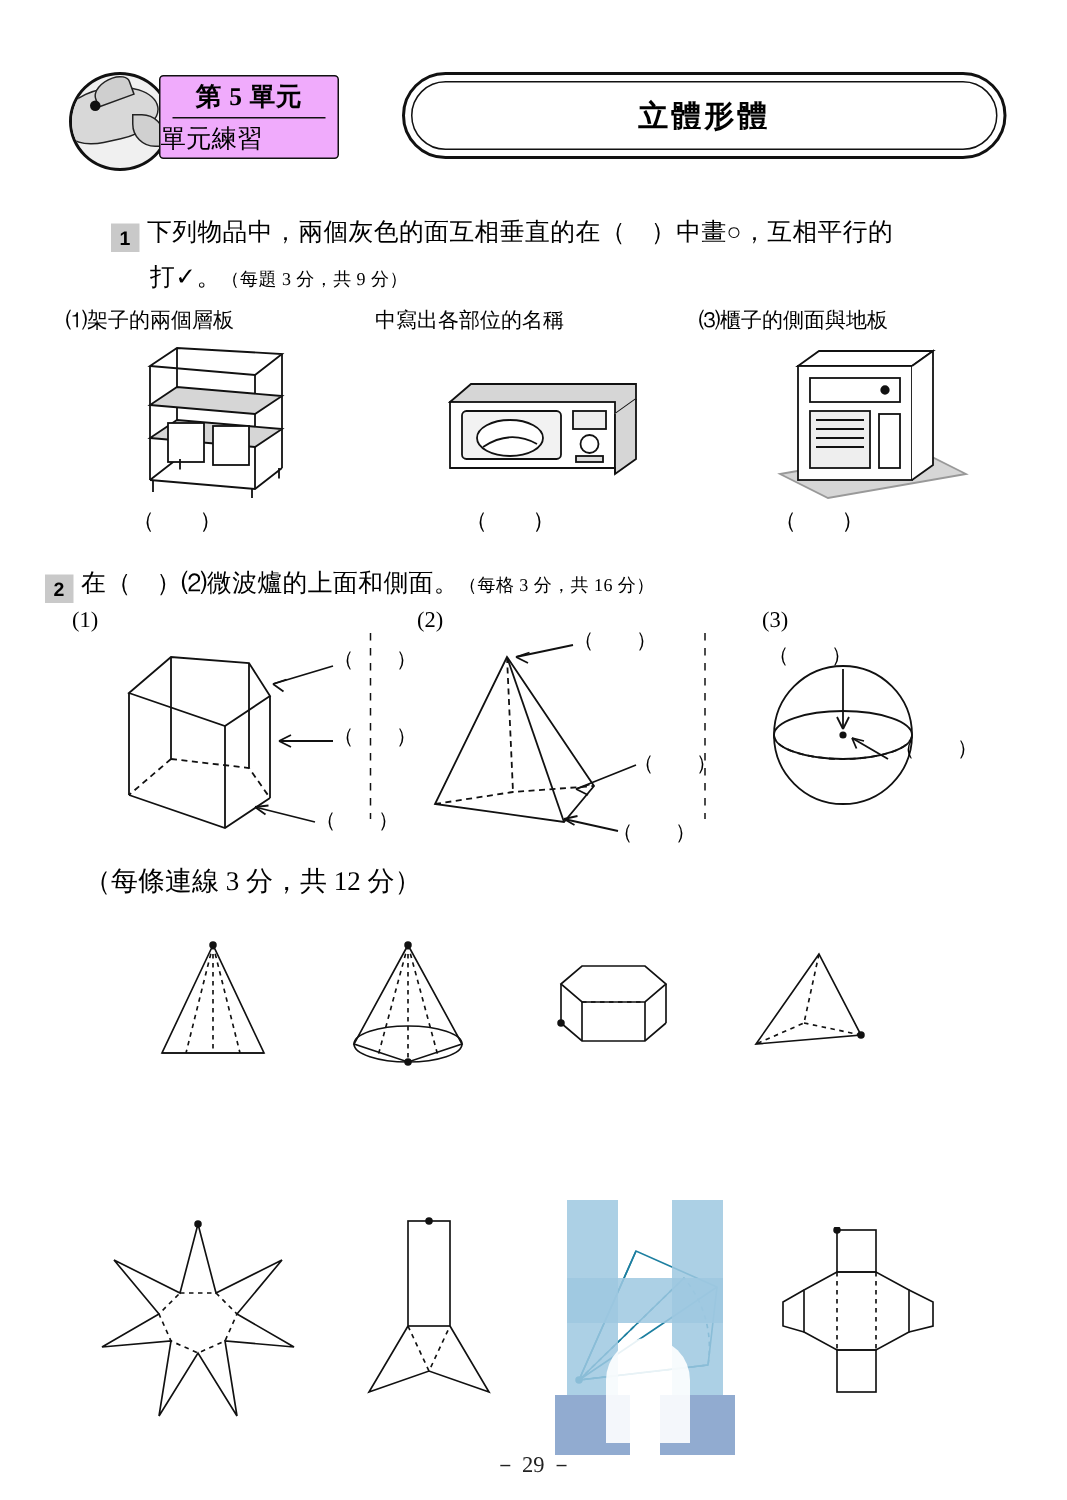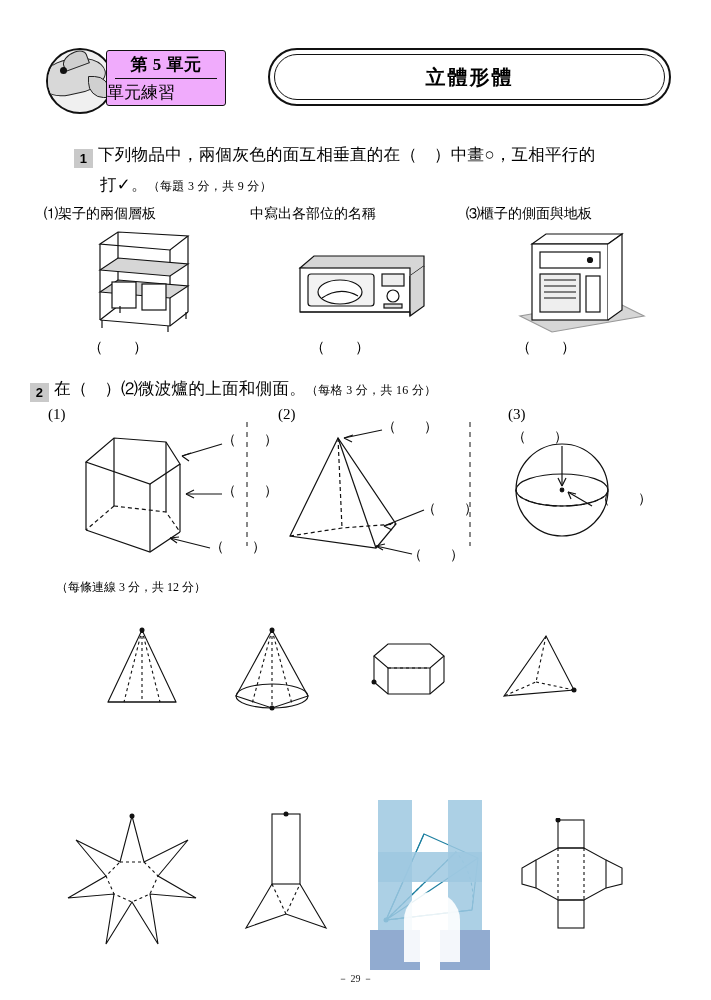--- a/index.html
+++ b/index.html
@@ -238,21 +238,21 @@
 
   
   .q3 {
     position: absolute;
     top: 576px;
     left: 30px;
     right: 36px;
   }
   .q3 .sub {
     margin-left: 26px;
-    font-size: 12px;
+    font-size: 18px;
     line-height: 22px;
   }
   .q3-figs {
     position: absolute;
     top: 626px;
     left: 0; right: 0;
     height: 90px;
   }
   .q3-figs2 {
     position: absolute;
@@ -308,21 +308,21 @@
     font-size: 27px;
     color: #cfcfcf;
     letter-spacing: 5px;
   }
 
   .pagenum {
     position: absolute;
     left: 0; right: 0;
     bottom: 14px;
     text-align: center;
-    font-size: 10px;
+    font-size: 15px;
     color: #222;
   }
 
   svg { display: block; }
   .fig { position: absolute; }
 </style>
 </head>
 <body>
 
 <div class="page">

